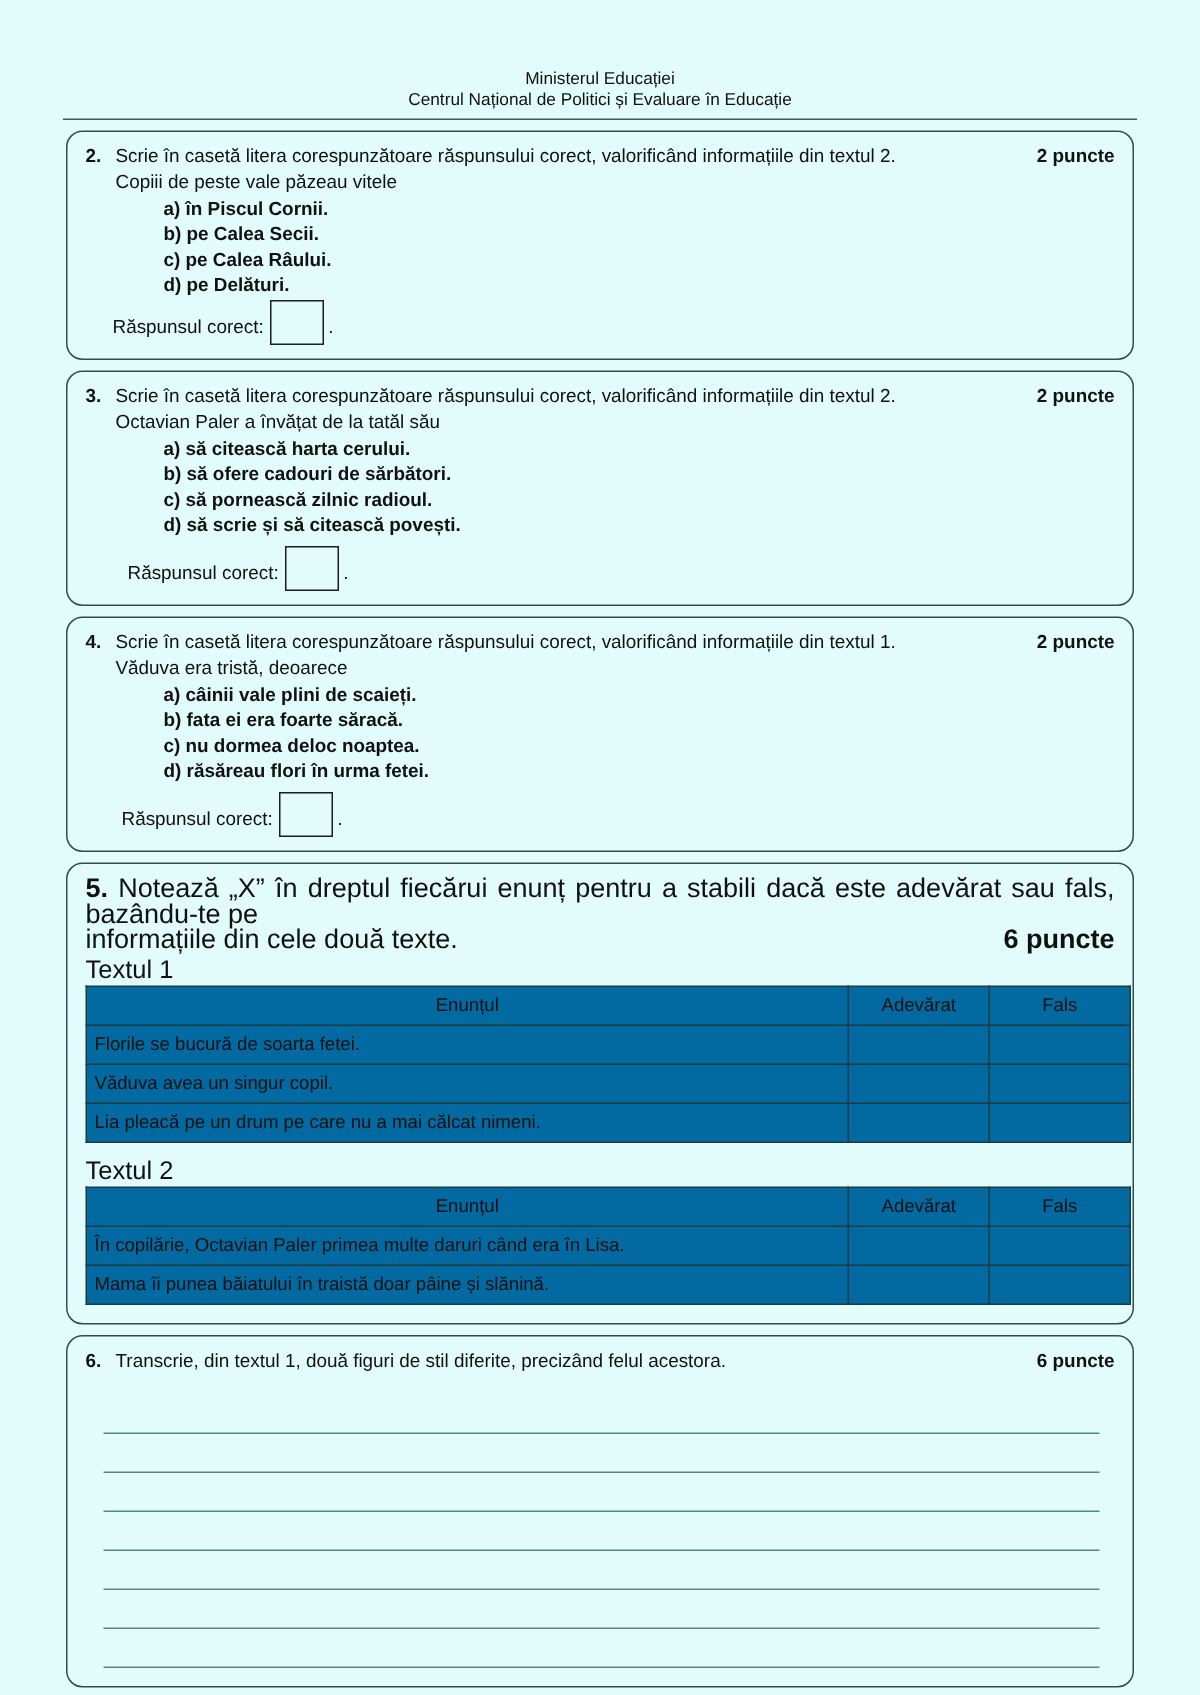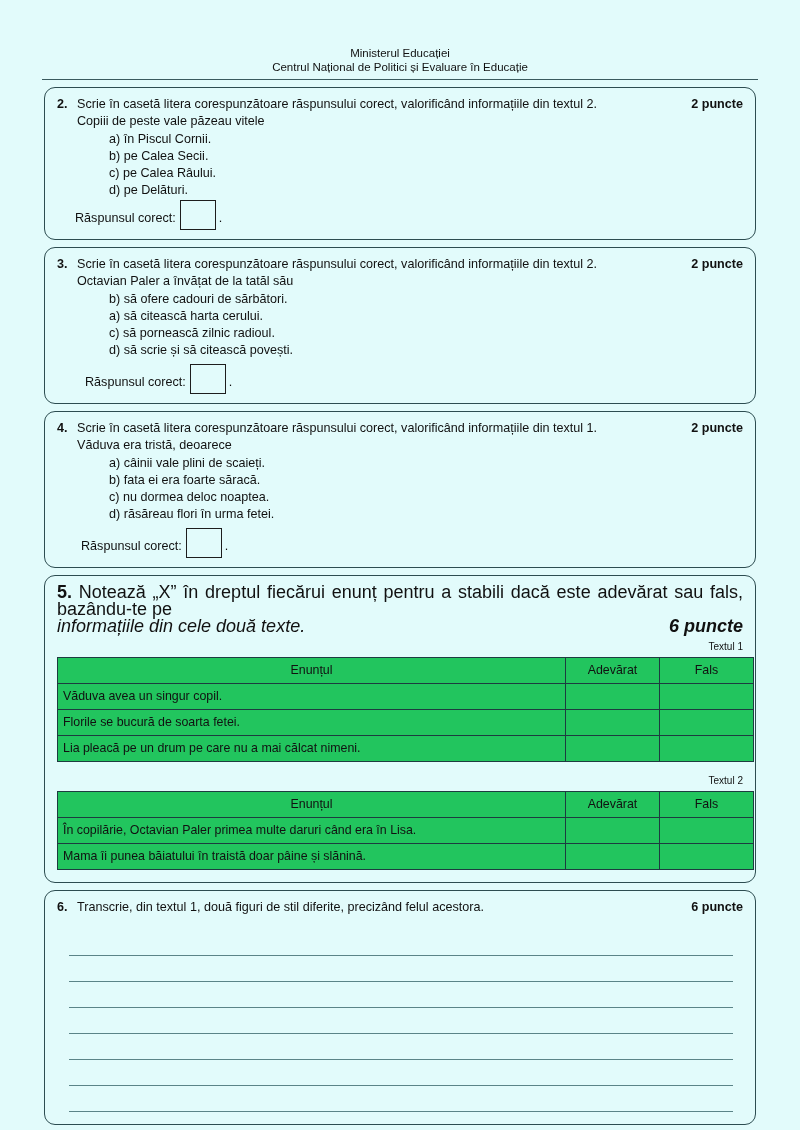--- a/index.html
+++ b/index.html
@@ -79,20 +79,21 @@
   }
 
   .q-sub {
     padding-left: 20px;
     margin-top: 0px;
   }
 
   .opts {
     margin-top: 1px;
     padding-left: 52px;
+    font-weight: bold;
   }
   .opt {
     line-height: 17px;
     white-space: nowrap;
   }
 
   .answer-row {
     position: relative;
     margin-top: 8px;
     padding-left: 18px;
@@ -117,39 +118,37 @@
   .q5-text {
     text-align: justify;
     font-size: 18px;
     line-height: 17px;
   }
   .q5-line1 { display: block; }
   .q5-line2 {
     display: flex;
     justify-content: space-between;
     align-items: flex-start;
-    font-style: italic;
   }
   .q5-label {
-    font-size: 10px;
+    font-size: 17px;
     margin-top: 3px;
     margin-bottom: 2px;
-    text-align: right;
   }
   table.tf {
     width: 100%;
     border-collapse: collapse;
     font-size: 12.4px;
     table-layout: fixed;
   }
   table.tf th, table.tf td {
     border: 1.1px solid #1d3c40;
     height: 23px;
     padding: 1px 5px;
-    background: #22c55e;
+    background: #0369a1;
   }
   table.tf th {
     font-weight: normal;
     text-align: center;
   }
   table.tf td.stmt {
     text-align: left;
   }
   .col-stmt { width: 508px; }
   .col-ad   { width: 94px; }
@@ -218,22 +217,22 @@
   <div class="qbox">
     <div class="q-head">
       <div class="q-head-left">
         <span class="q-num">3.</span>
         <span class="q-stem">Scrie în casetă litera corespunzătoare răspunsului corect, valorificând informațiile din textul 2.</span>
       </div>
       <span class="q-points">2 puncte</span>
     </div>
     <div class="q-sub">Octavian Paler a învățat de la tatăl său</div>
     <div class="opts wide">
+      <div class="opt">a)  să citească harta cerului.</div>
       <div class="opt">b)  să ofere cadouri de sărbători.</div>
-      <div class="opt">a)  să citească harta cerului.</div>
       <div class="opt">c)  să pornească zilnic radioul.</div>
       <div class="opt">d)  să scrie și să citească povești.</div>
     </div>
     <div class="answer-row" style="padding-left:28px; margin-top:12px;">
       <span class="answer-label">Răspunsul corect:</span>
       <span class="answer-box"></span>
       <span class="answer-dot">.</span>
     </div>
   </div>
 
@@ -281,26 +280,26 @@
         </colgroup>
         <thead>
           <tr>
             <th>Enunțul</th>
             <th>Adevărat</th>
             <th>Fals</th>
           </tr>
         </thead>
         <tbody>
           <tr>
+            <td class="stmt">Florile se bucură de soarta fetei.</td>
+            <td></td>
+            <td></td>
+          </tr>
+          <tr>
             <td class="stmt">Văduva avea un singur copil.</td>
-            <td></td>
-            <td></td>
-          </tr>
-          <tr>
-            <td class="stmt">Florile se bucură de soarta fetei.</td>
             <td></td>
             <td></td>
           </tr>
           <tr>
             <td class="stmt">Lia pleacă pe un drum pe care nu a mai călcat nimeni.</td>
             <td></td>
             <td></td>
           </tr>
         </tbody>
       </table>

